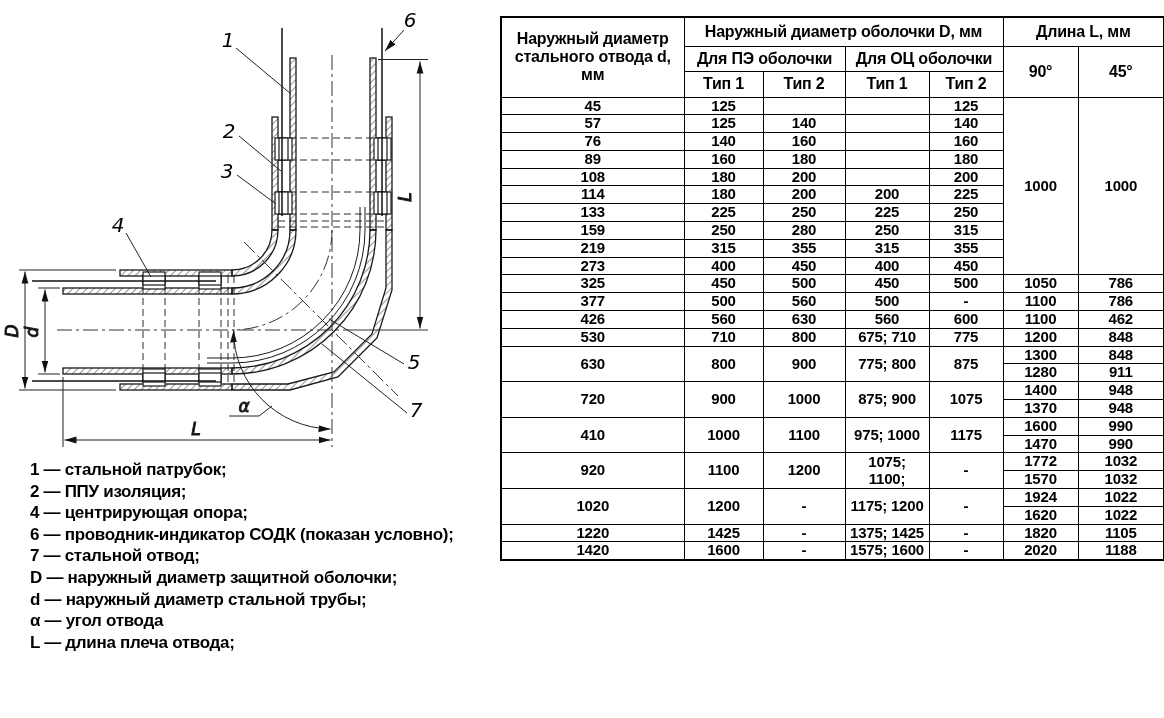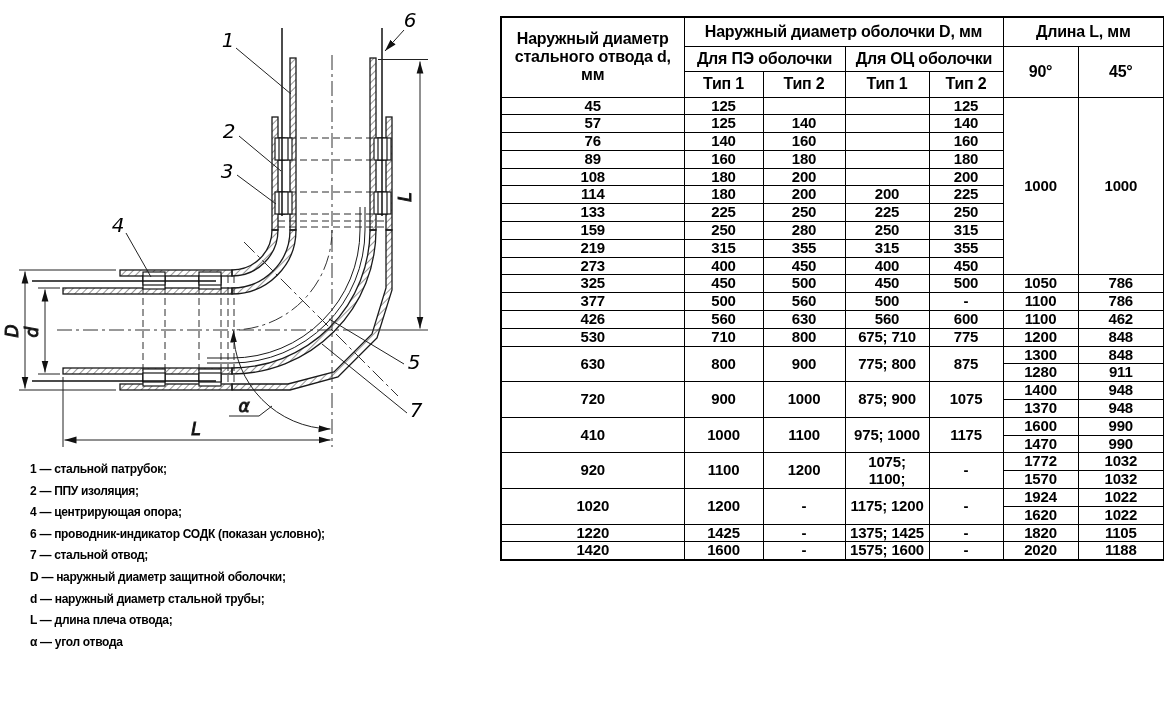--- a/index.html
+++ b/index.html
@@ -1,19 +1,19 @@
 <!DOCTYPE html>
 <html><head>
 <meta charset="utf-8">
 <style>
   html,body{margin:0;padding:0;background:#fff}
   .stage{position:relative;width:1164px;height:718px;background:#fff;overflow:hidden;
          font-family:"Liberation Sans",sans-serif;color:#000}
   .drawing{position:absolute;left:0;top:0}
-  .legend{position:absolute;left:30px;top:459px;font-size:12px;font-weight:700;
+  .legend{position:absolute;left:30px;top:459px;font-size:17px;font-weight:700;
           line-height:21.6px;letter-spacing:-0.3px;white-space:nowrap}
   .tblwrap{position:absolute;left:500px;top:16px}
   table{border-collapse:collapse;table-layout:fixed;width:663px;border:2px solid #000}
   th,td{border:1px solid #000;text-align:center;vertical-align:middle;padding:0 2px;
         font-weight:700;letter-spacing:-0.2px;line-height:1.12;white-space:pre-line}
   thead th{font-size:16px}
   tbody td{font-size:15px}
   thead tr:nth-child(1){height:29px}
   thead tr:nth-child(2){height:25px}
   thead tr:nth-child(3){height:26px}
@@ -161,22 +161,22 @@
   </svg>
 
   <div class="legend">
     <div>1 — стальной патрубок;</div>
     <div>2 — ППУ изоляция;</div>
     <div>4 — центрирующая опора;</div>
     <div>6 — проводник-индикатор СОДК (показан условно);</div>
     <div>7 — стальной отвод;</div>
     <div>D — наружный диаметр защитной оболочки;</div>
     <div>d — наружный диаметр стальной трубы;</div>
+    <div>α — угол отвода</div>
     <div>L — длина плеча отвода;</div>
-    <div>α — угол отвода</div>
   </div>
 
   <div class="tblwrap">
     <table>
       <colgroup>
         <col style="width:183px">
           <col style="width:79px">
           <col style="width:82px">
         <col style="width:84px">
           <col style="width:74px">

